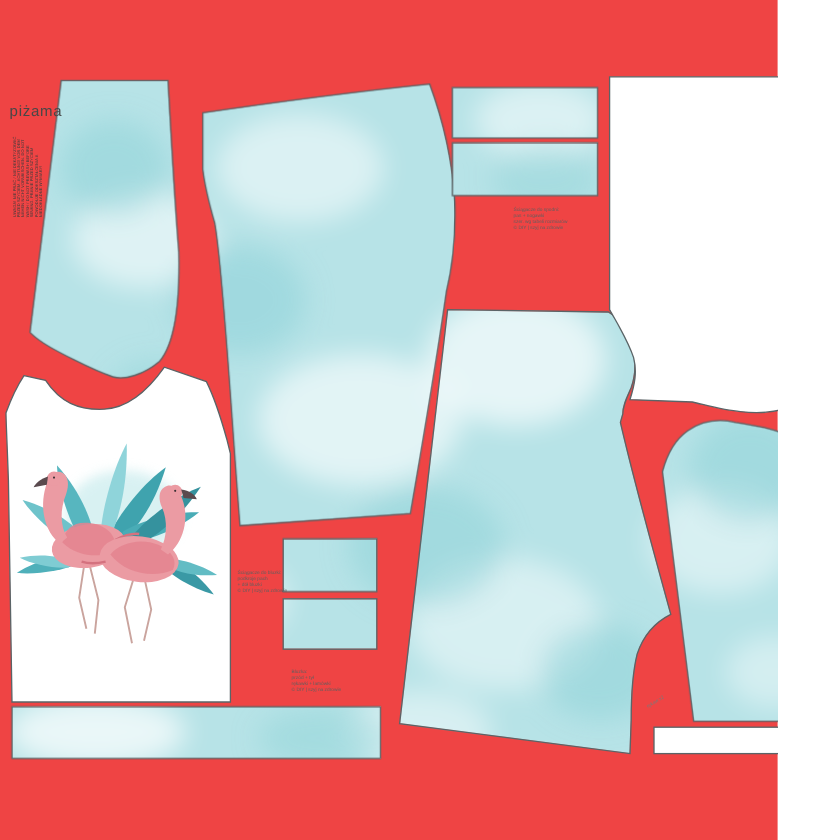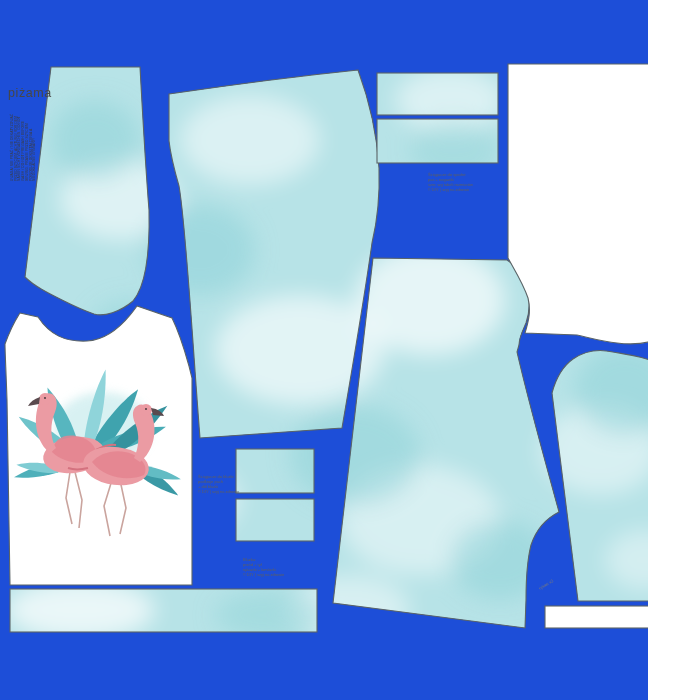--- a/index.html
+++ b/index.html
@@ -1,17 +1,17 @@
 <!DOCTYPE html>
 <html><head>
 <meta charset="utf-8">
 <style>
   html,body{margin:0;padding:0;background:#ffffff;}
   .sheet{
-    width:648px;height:700px;position:relative;background:#1d4ed8;
+    width:648px;height:700px;position:relative;background:#ef4444;
     font-family:"Liberation Sans", sans-serif;overflow:hidden;
   }
   svg{display:block;}
   text{font-family:"Liberation Sans", sans-serif;}
   .product-label{font-size:12.5px;fill:#474747;letter-spacing:.6px;}
   .care-line{font-size:3.3px;fill:#3c3c3c;letter-spacing:.1px;}
   .note-line{font-size:4px;fill:#5f5f5f;}
   .mini-note{font-size:4px;fill:#7a7a7a;}
 </style>
 </head>

